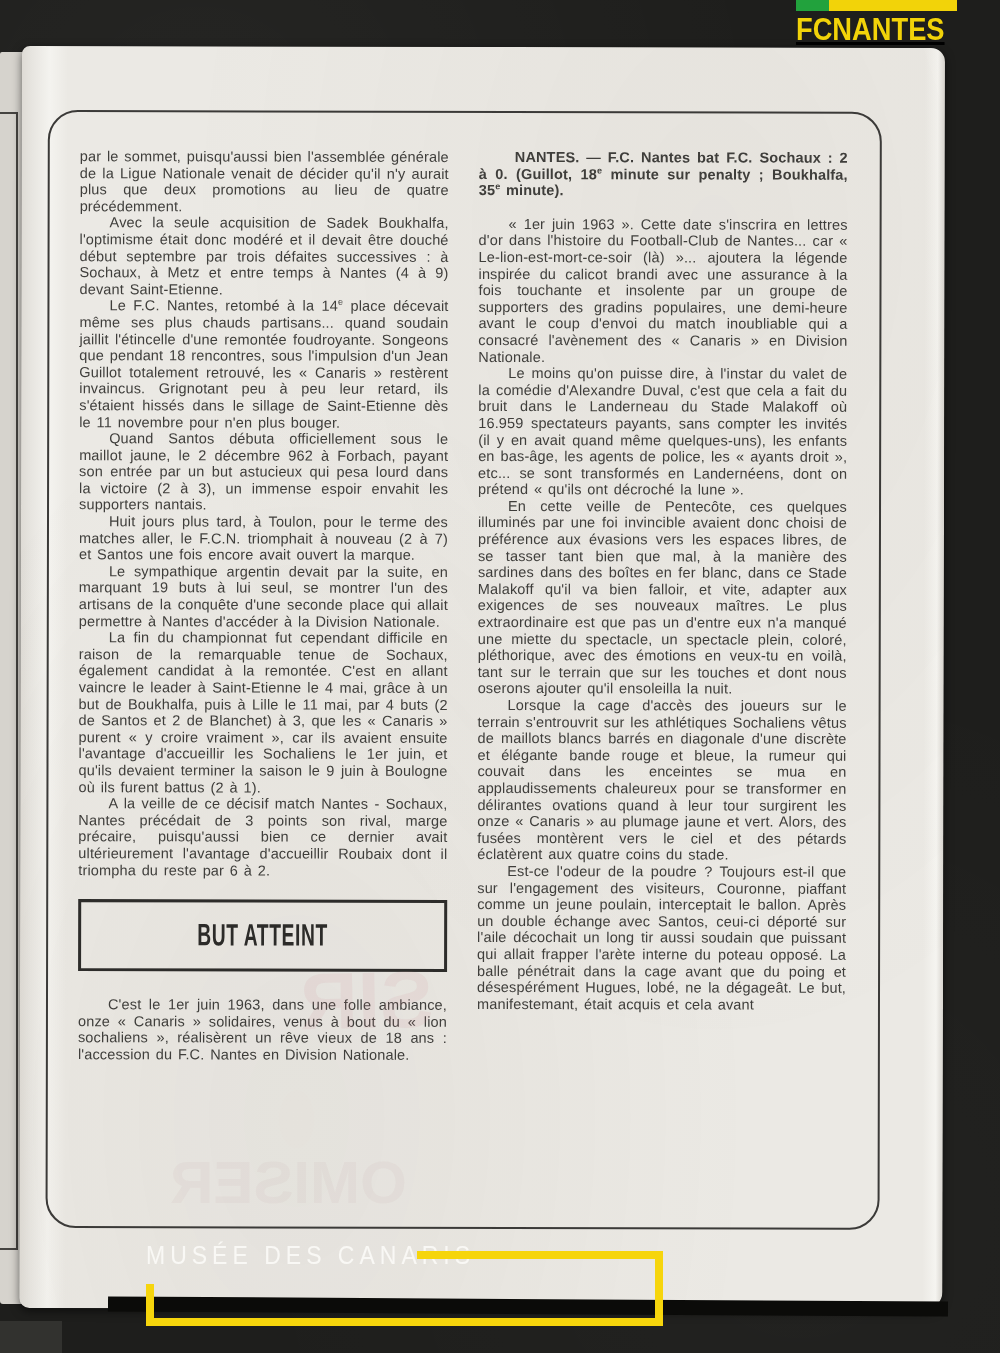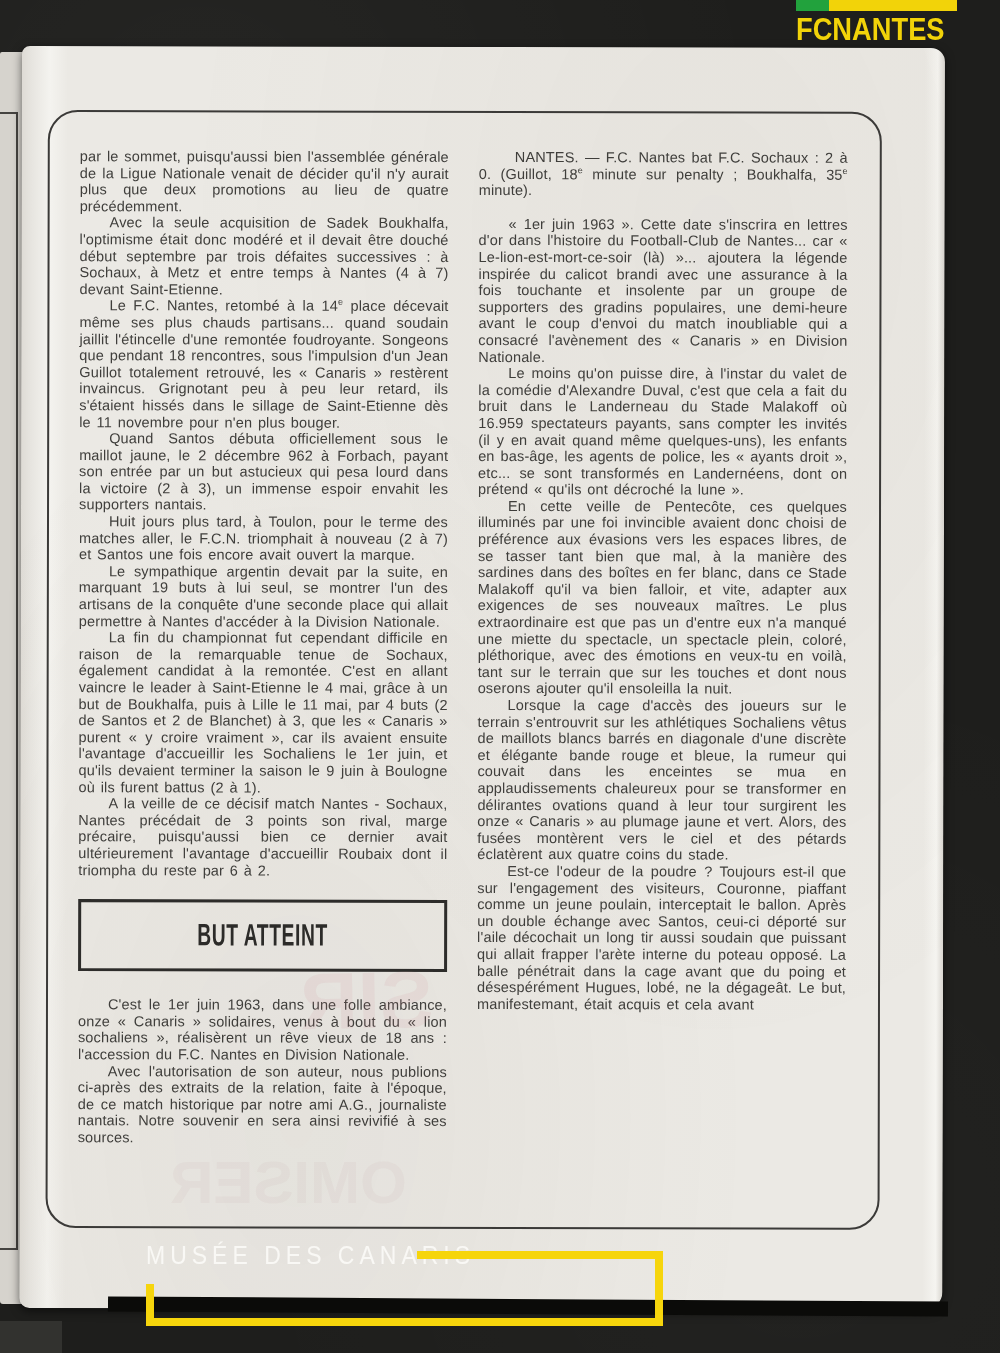--- a/index.html
+++ b/index.html
@@ -57,42 +57,42 @@
     box-sizing:border-box;overflow:hidden;
     display:flex;gap:30px;padding:36px 32px 0 30px;
   }
   .col{flex:1;min-width:0;}
   .col p{
     margin:0;font-size:14.5px;line-height:16.6px;color:#3f3e3b;
     text-align:justify;text-indent:30px;letter-spacing:0.15px;word-spacing:1.6px;
   }
   .col p.noindent{text-indent:0;}
   .col p sup{font-size:9px;vertical-align:super;line-height:0;}
-  .bold-header{font-weight:normal;text-indent:36px !important;margin-bottom:17px !important;color:#393836;}
+  .bold-header{font-weight:bold;text-indent:36px !important;margin-bottom:17px !important;color:#393836;}
   .section-heading{
     margin:23px 0 20px 0;font-size:16px;font-weight:bold;color:#393836;
     text-align:left;text-indent:0;letter-spacing:0.2px;word-spacing:2px;
   }
   
   .goal-box{
     margin:21px 0 25px 0;height:72px;border:3px solid #2d2c2a;
     display:flex;align-items:center;justify-content:center;box-sizing:border-box;
   }
   .goal-box .title{
     font-size:31px;font-weight:bold;color:#2c2b29;letter-spacing:1px;
     transform:scaleX(0.62);transform-origin:center;white-space:nowrap;
   }
   
   .ghost{
     position:absolute;font-weight:bold;pointer-events:none;white-space:nowrap;
   }
   .ghost1{left:300px;top:955px;font-size:80px;transform:scaleX(-1) rotate(1deg);color:rgba(205,140,145,0.12);}
   .ghost2{left:170px;top:1148px;font-size:60px;transform:scaleX(-1);color:rgba(190,160,150,0.09);}
   
-  .logo{position:absolute;left:796px;top:0;width:161px;}
+  .logo{position:absolute;left:796px;top:0;width:161px;text-decoration:underline;}
   .logo-bar{display:flex;height:11px;width:161px;}
   .logo-bar .green{width:33px;height:100%;}
   .logo-bar .yellow{flex:1;height:100%;}
   .logo-text{
     margin-top:1px;font-size:31px;font-weight:bold;letter-spacing:0;
     transform:scaleX(0.88);transform-origin:left;white-space:nowrap;
   }
   
   .watermark{
     position:absolute;left:146px;top:1240px;
@@ -114,34 +114,33 @@
   <div class="prev-page-border"></div>
 </div>
 
 <div class="page">
   <div class="page-inner-tint"></div>
 
   <div class="frame">
 
     <div class="col">
       <p class="noindent">par le sommet, puisqu'aussi bien l'assemblée générale de la Ligue Nationale venait de décider qu'il n'y aurait plus que deux promotions au lieu de quatre précédemment.</p>
-      <p>Avec la seule acquisition de Sadek Boukhalfa, l'optimisme était donc modéré et il devait être douché début septembre par trois défaites successives : à Sochaux, à Metz et entre temps à Nantes (4 à 7) devant Saint-Etienne.</p>
+      <p>Avec la seule acquisition de Sadek Boukhalfa, l'optimisme était donc modéré et il devait être douché début septembre par trois défaites successives : à Sochaux, à Metz et entre temps à Nantes (4 à 9) devant Saint-Etienne.</p>
       <p><span>Le F.C. Nantes, retombé à la 14</span><sup>e</sup><span> place décevait même ses plus chauds partisans... quand soudain jaillit l'étincelle d'une remontée foudroyante. Songeons que pendant 18 rencontres, sous l'impulsion d'un Jean Guillot totalement retrouvé, les « Canaris » restèrent invaincus. Grignotant peu à peu leur retard, ils s'étaient hissés dans le sillage de Saint-Etienne dès le 11 novembre pour n'en plus bouger.</span></p>
       <p>Quand Santos débuta officiellement sous le maillot jaune, le 2 décembre 962 à Forbach, payant son entrée par un but astucieux qui pesa lourd dans la victoire (2 à 3), un immense espoir envahit les supporters nantais.</p>
       <p>Huit jours plus tard, à Toulon, pour le terme des matches aller, le F.C.N. triomphait à nouveau (2 à 7) et Santos une fois encore avait ouvert la marque.</p>
       <p>Le sympathique argentin devait par la suite, en marquant 19 buts à lui seul, se montrer l'un des artisans de la conquête d'une seconde place qui allait permettre à Nantes d'accéder à la Division Nationale.</p>
       <p>La fin du championnat fut cependant difficile en raison de la remarquable tenue de Sochaux, également candidat à la remontée. C'est en allant vaincre le leader à Saint-Etienne le 4 mai, grâce à un but de Boukhalfa, puis à Lille le 11 mai, par 4 buts (2 de Santos et 2 de Blanchet) à 3, que les « Canaris » purent « y croire vraiment », car ils avaient ensuite l'avantage d'accueillir les Sochaliens le 1er juin, et qu'ils devaient terminer la saison le 9 juin à Boulogne où ils furent battus (2 à 1).</p>
       <p>A la veille de ce décisif match Nantes - Sochaux, Nantes précédait de 3 points son rival, marge précaire, puisqu'aussi bien ce dernier avait ultérieurement l'avantage d'accueillir Roubaix dont il triompha du reste par 6 à 2.</p>
 
       <div class="goal-box">
         <div class="title">BUT ATTEINT</div>
       </div>
 
       <p>C'est le 1er juin 1963, dans une folle ambiance, onze « Canaris » solidaires, venus à bout du « lion sochaliens », réalisèrent un rêve vieux de 18 ans : l'accession du F.C. Nantes en Division Nationale.</p>
-      <p>Avec l'autorisation de son auteur, nous publions ci-après des extraits de la relation, faite à l'époque, de ce match historique par notre ami A.G., journaliste nantais. Notre souvenir en sera ainsi revivifié à ses sources.</p>
     </div>
 
     <div class="col">
       <p class="bold-header"><span>NANTES. — F.C. Nantes bat F.C. Sochaux : 2 à 0. (Guillot, 18</span><sup>e</sup><span> minute sur penalty ; Boukhalfa, 35</span><sup>e</sup><span> minute).</span></p>
 
       <p>« 1er juin 1963 ». Cette date s'inscrira en lettres d'or dans l'histoire du Football-Club de Nantes... car « Le-lion-est-mort-ce-soir (là) »... ajoutera la légende inspirée du calicot brandi avec une assurance à la fois touchante et insolente par un groupe de supporters des gradins populaires, une demi-heure avant le coup d'envoi du match inoubliable qui a consacré l'avènement des « Canaris » en Division Nationale.</p>
       <p>Le moins qu'on puisse dire, à l'instar du valet de la comédie d'Alexandre Duval, c'est que cela a fait du bruit dans le Landerneau du Stade Malakoff où 16.959 spectateurs payants, sans compter les invités (il y en avait quand même quelques-uns), les enfants en bas-âge, les agents de police, les « ayants droit », etc... se sont transformés en Landernéens, dont on prétend « qu'ils ont décroché la lune ».</p>
 
 
       <p>En cette veille de Pentecôte, ces quelques illuminés par une foi invincible avaient donc choisi de préférence aux évasions vers les espaces libres, de se tasser tant bien que mal, à la manière des sardines dans des boîtes en fer blanc, dans ce Stade Malakoff qu'il va bien falloir, et vite, adapter aux exigences de ses nouveaux maîtres. Le plus extraordinaire est que pas un d'entre eux n'a manqué une miette du spectacle, un spectacle plein, coloré, pléthorique, avec des émotions en veux-tu en voilà, tant sur le terrain que sur les touches et dont nous oserons ajouter qu'il ensoleilla la nuit.</p>

